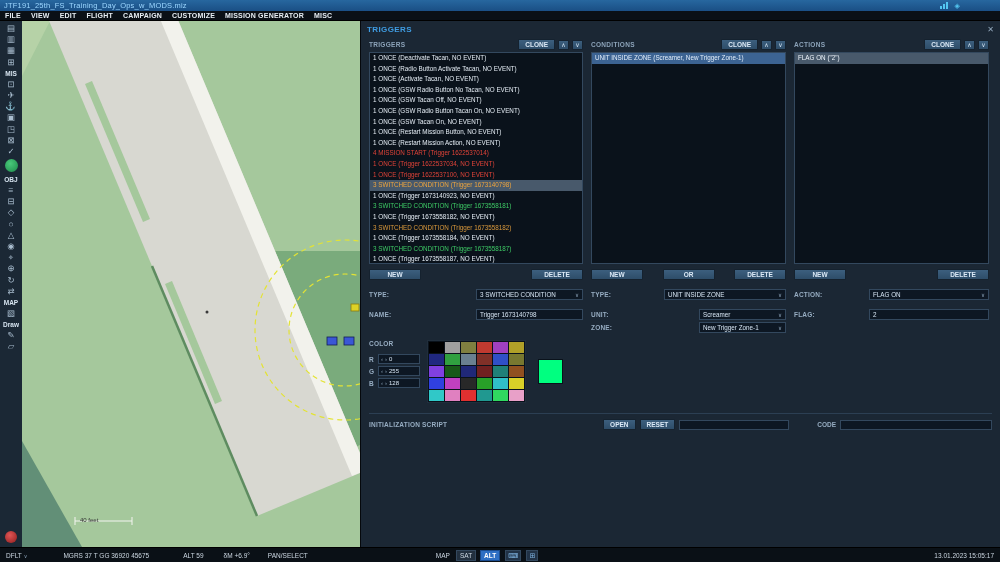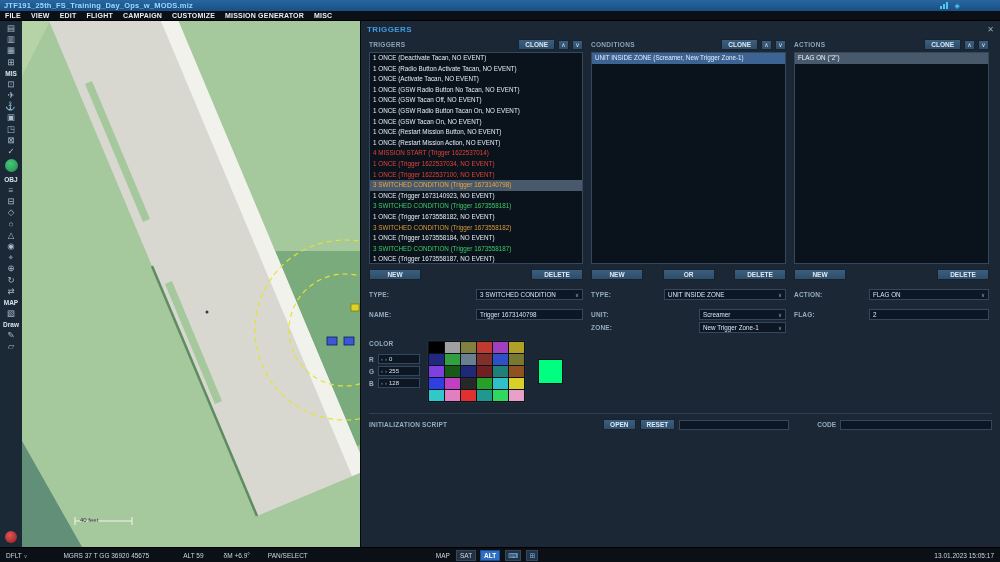--- a/index.html
+++ b/index.html
@@ -1,21 +1,21 @@
 <!DOCTYPE html>
 <html><head>
 <meta charset="utf-8">
 <style>
   *{margin:0;padding:0;box-sizing:border-box;}
   html,body{background:#000;}
   .screen{position:relative;width:1000px;height:562px;background:#131c26;font-family:"Liberation Sans",sans-serif;overflow:hidden;user-select:none;}
 
   
   .titlebar{position:absolute;left:0;top:0;right:0;height:11px;background:linear-gradient(#27679f,#1a4f85);display:flex;align-items:center;padding:0 4px;}
-  .title{color:#9bd6ff;font-size:7.5px;font-weight:bold;letter-spacing:.2px;}
+  .title{color:#9bd6ff;font-size:7.5px;font-weight:normal;letter-spacing:.2px;}
   .tb-right{margin-left:auto;display:flex;gap:7px;align-items:center;padding-right:36px;}
   .signal{display:flex;align-items:flex-end;gap:1px;height:7px;}
   .signal i{display:block;width:2px;background:#53c6f0;}
   .sg1{height:3px}.sg2{height:5px}.sg3{height:7px}
   .tb-glyph{color:#53c6f0;font-size:7px;line-height:7px;}
 
   
   .menubar{position:absolute;left:0;top:11px;right:0;height:10px;background:#0a1016;display:flex;align-items:center;gap:10px;padding:0 5px;border-bottom:1px solid #000;}
   .menu-item{color:#e6edf3;font-size:7px;font-weight:bold;letter-spacing:.2px;white-space:nowrap;}
 

